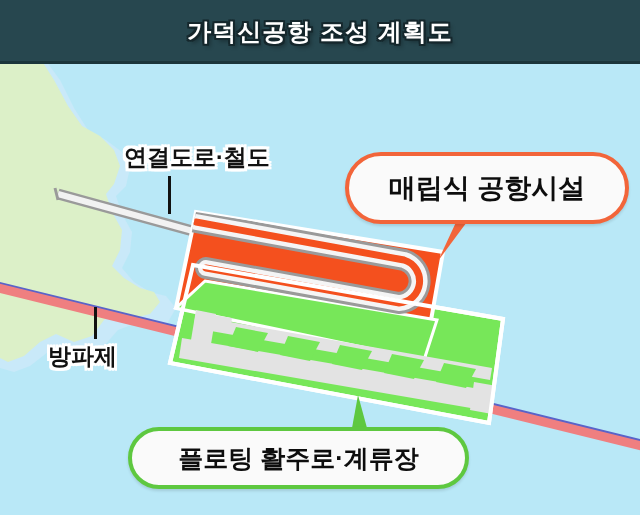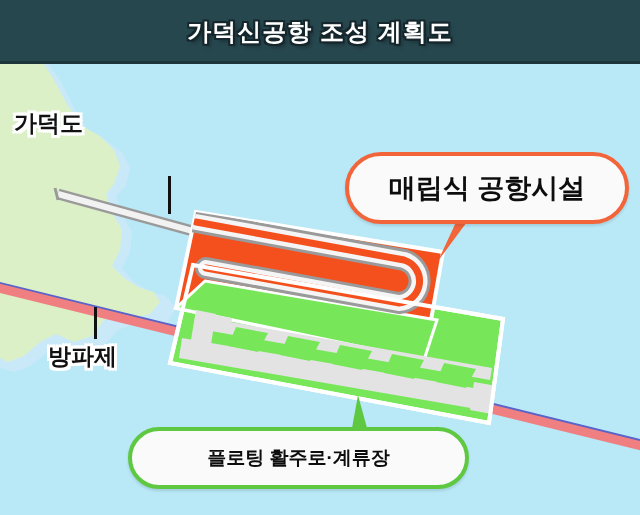--- a/index.html
+++ b/index.html
@@ -63,21 +63,21 @@
     display:flex;align-items:center;justify-content:center;
     font-weight:bold;color:#0d0d0d;white-space:nowrap;
     box-shadow:0 2px 3px rgba(0,0,0,.12);
   }
   #callout-landfill{
     left:345px;top:152px;width:276px;height:64px;
     border:4px solid #f2653a;font-size:27px;justify-content:center;
   }
   #callout-floating{
     left:128px;top:427px;width:333px;height:54px;
-    border:4px solid #5ec840;font-size:19px;
+    border:4px solid #5ec840;font-size:25px;
   }
   .tail-svg{position:absolute;z-index:27;}
   #tail-landfill{left:420px;top:205px;width:70px;height:60px;}
   #tail-floating{left:330px;top:395px;width:60px;height:45px;}
 </style>
 </head>
 <body>
 
 <div id="stage">
 
@@ -160,22 +160,22 @@
       </g>
 
       <polygon points="193,265 503,319 489,423 170,363" fill="none" stroke="#ffffff" stroke-width="4"></polygon>
     </g>
   </svg>
 
   <div class="header">
     <div class="header-title">가덕신공항 조성 계획도</div>
   </div>
 
-  <div class="map-label" id="label-island">가덕도</div>
 
+  <div class="map-label" id="label-link">연결도로·철도</div>
   <div class="leader" id="leader-link"></div>
 
   <div class="map-label" id="label-breakwater">방파제</div>
   <div class="leader" id="leader-breakwater"></div>
 
   <svg class="tail-svg" id="tail-landfill" viewBox="0 0 70 60">
     <polygon points="44,0 58,2 18,56" fill="#f2653a"></polygon>
   </svg>
   <div class="callout" id="callout-landfill">
     <span>매립식 공항시설</span>

